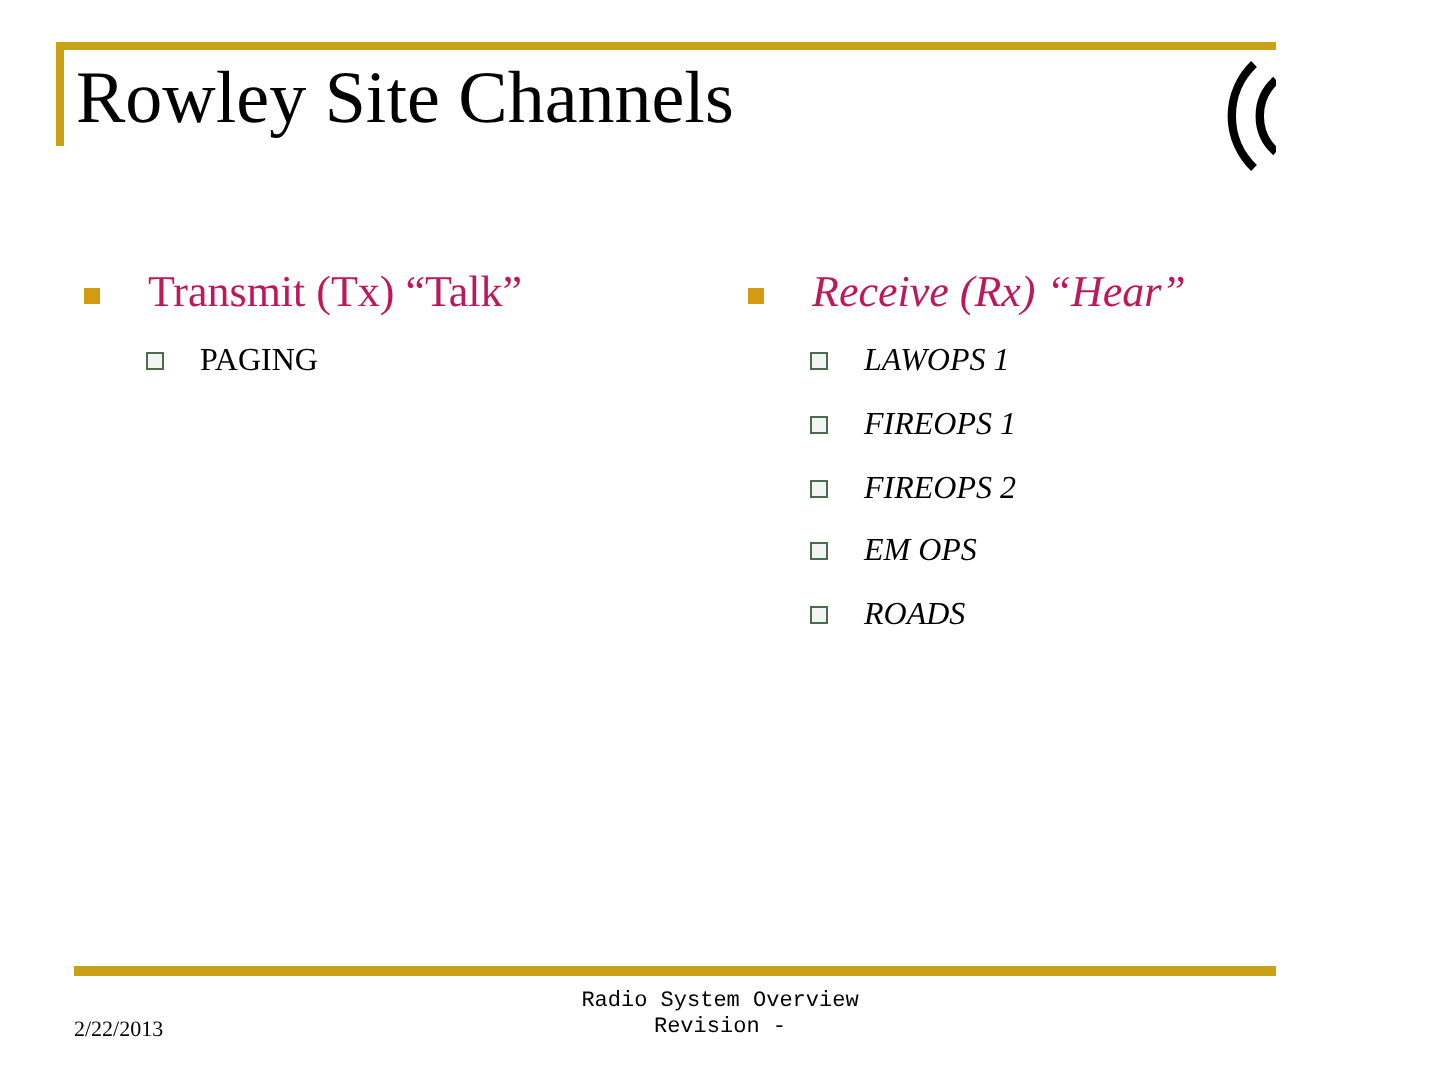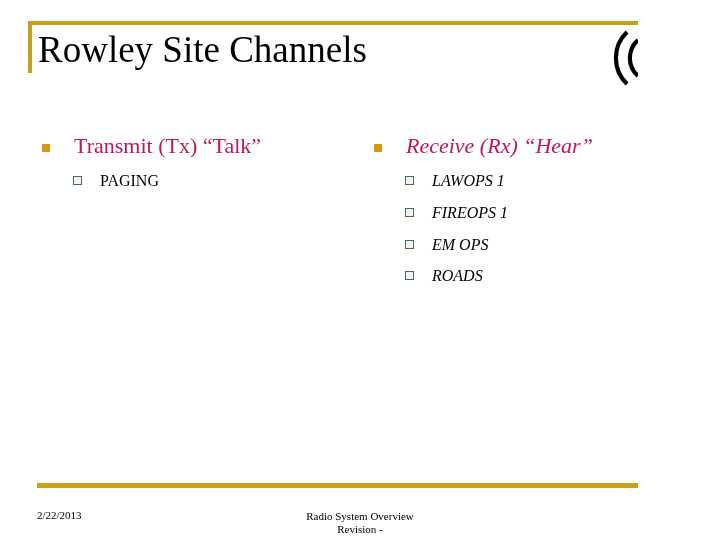--- a/index.html
+++ b/index.html
@@ -118,26 +118,27 @@
     position: absolute;
     left: 37px;
     top: 508px;
     font-size: 11px;
     line-height: 14px;
     color: #000000;
   }
   .footer-center {
     position: absolute;
     left: 0;
-    top: 510px;
+    top: 495px;
     width: 720px;
     text-align: center;
     font-size: 11px;
     line-height: 13px;
     color: #000000;
+    font-family: Liberation Mono, monospace;
   }
   .footer-page {
     position: absolute;
     left: 640px;
     top: 508px;
     width: 50px;
     text-align: right;
     font-size: 16px;
     line-height: 14px;
     color: #000000;
@@ -192,20 +193,24 @@
       <li class="lvl2">
         <span class="bullet-sq-hollow"></span>
         <span>LAWOPS 1</span>
       </li>
       <li class="lvl2">
         <span class="bullet-sq-hollow"></span>
         <span>FIREOPS 1</span>
       </li>
       <li class="lvl2">
         <span class="bullet-sq-hollow"></span>
+        <span>FIREOPS 2</span>
+      </li>
+      <li class="lvl2">
+        <span class="bullet-sq-hollow"></span>
         <span>EM OPS</span>
       </li>
       <li class="lvl2">
         <span class="bullet-sq-hollow"></span>
         <span>ROADS</span>
       </li>
     </ul>
   </div>
 
   <div class="footer-rule"></div>

